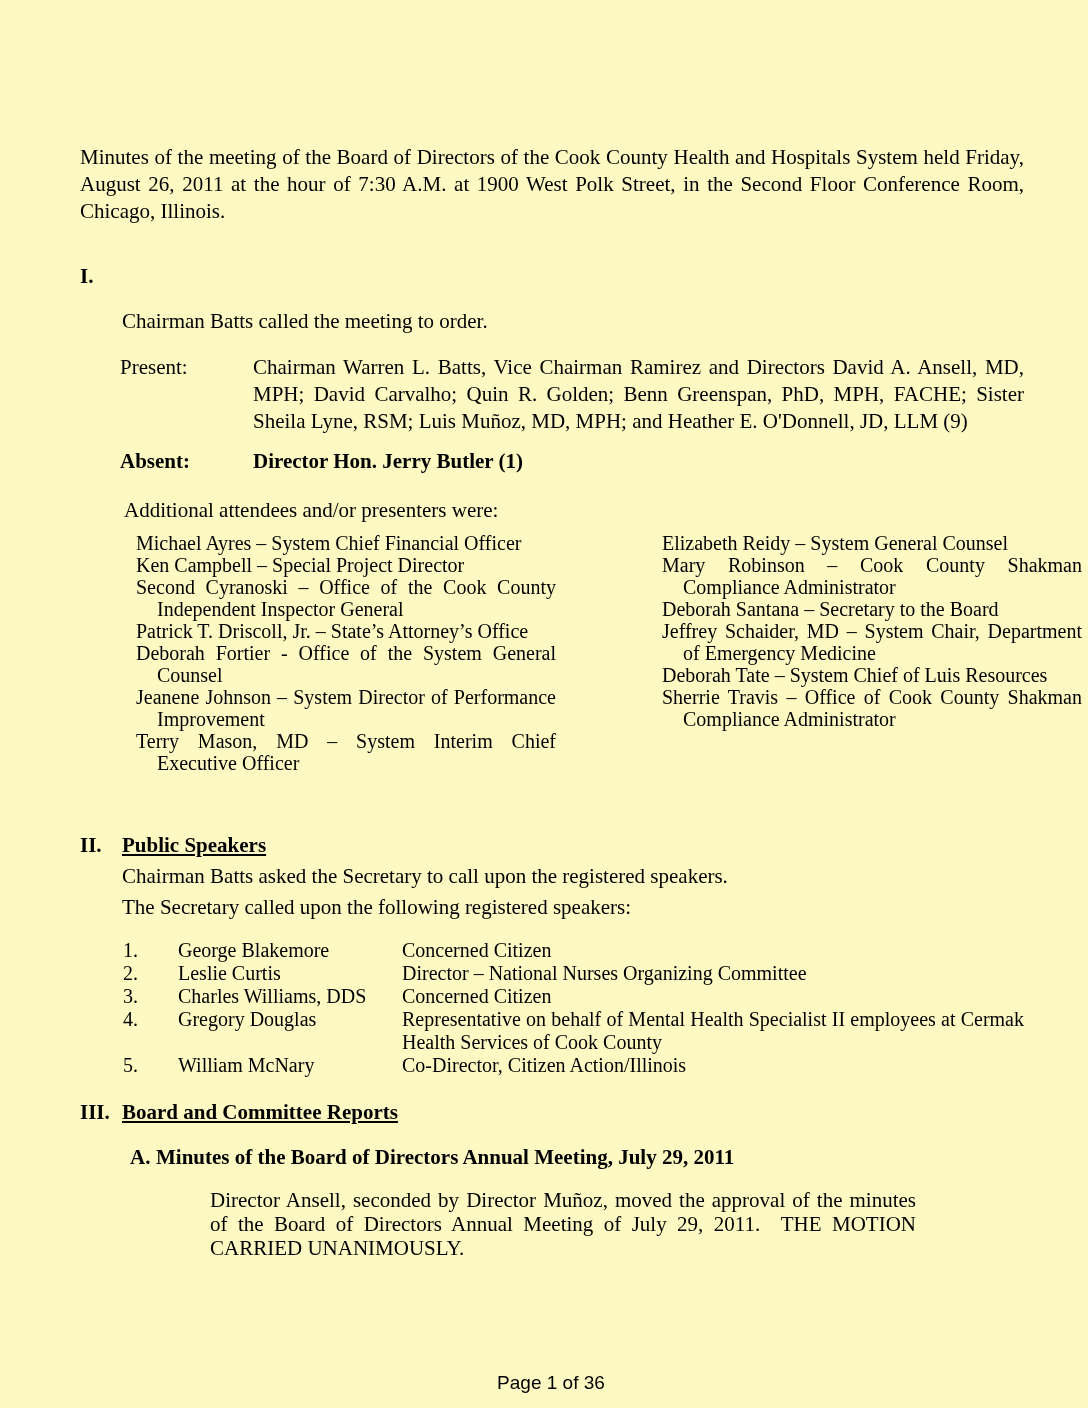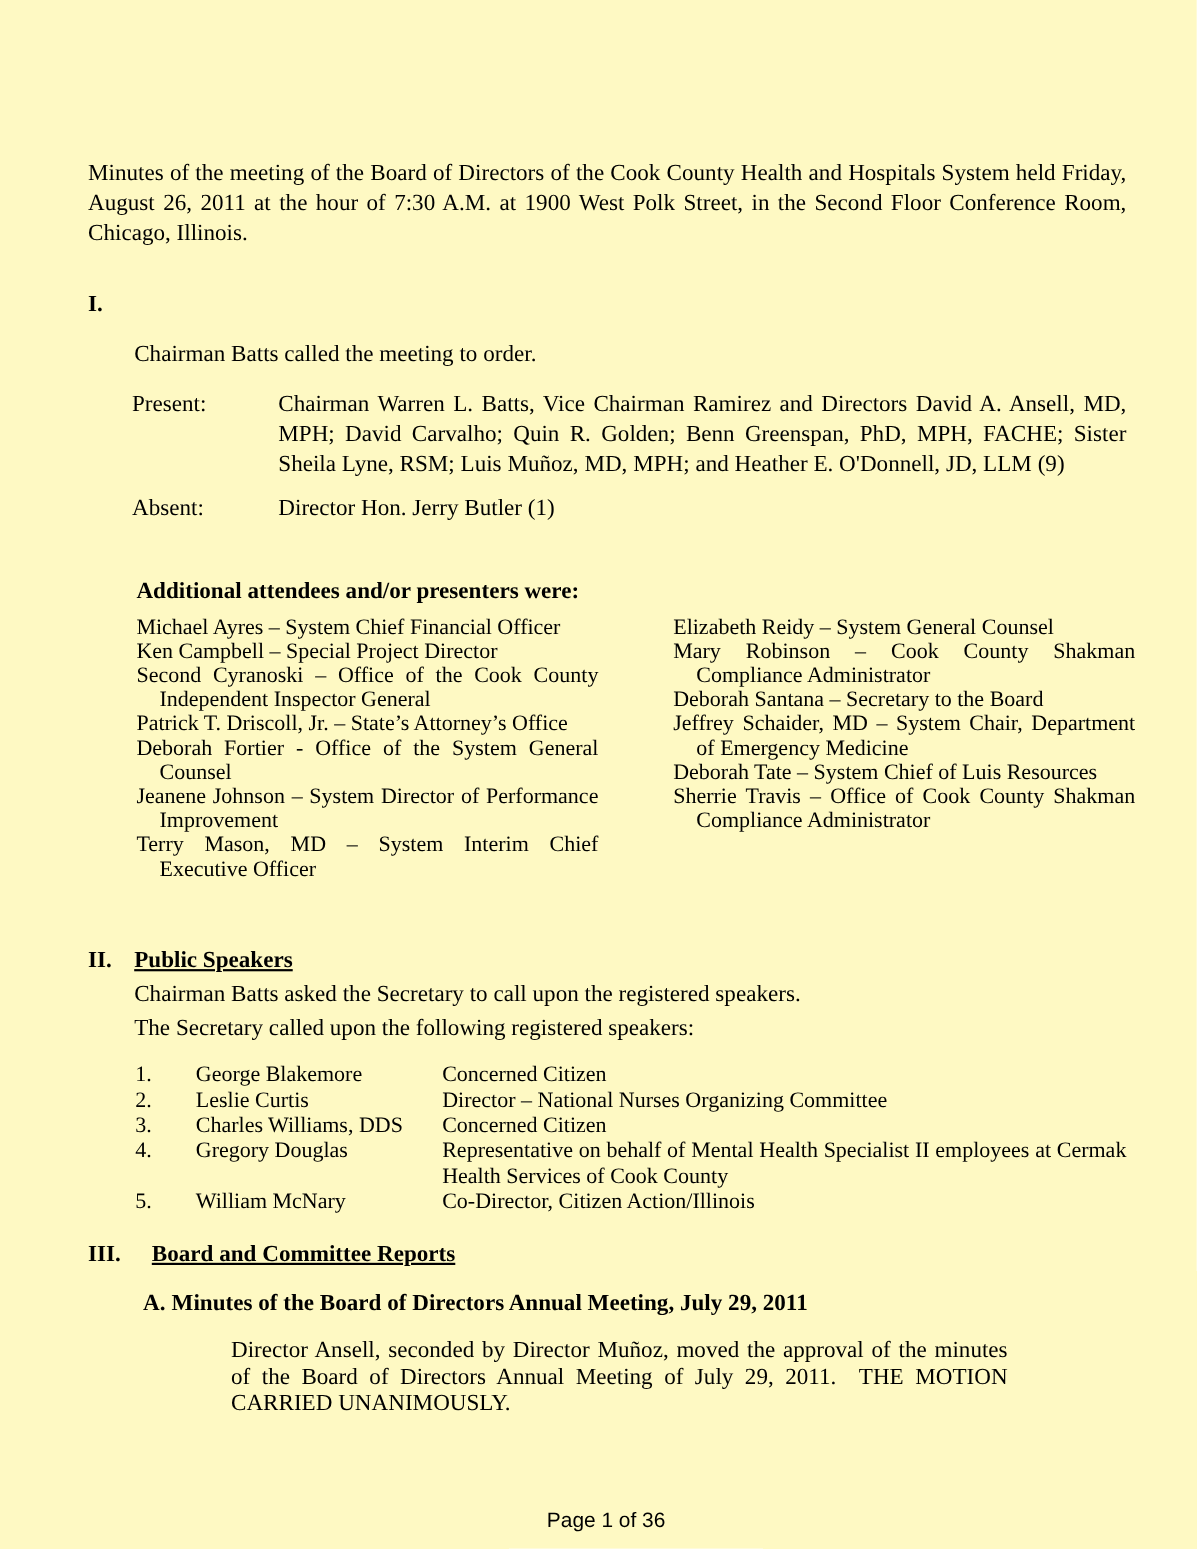--- a/index.html
+++ b/index.html
@@ -23,41 +23,41 @@
   }
   .section-heading {
     display: flex;
     font-size: 21px; line-height: 27px;
     font-weight: bold;
   }
   .section-heading .numeral { width: 42px; flex-shrink: 0; }
   .section-heading .title { text-decoration: underline; }
   .h1 { margin-bottom: 18px; }
   .h2 { margin-bottom: 4px; }
-  .h3 { margin-bottom: 18px; gap: 16px; }
+  .h3 { margin-bottom: 18px; }
   .para {
     font-size: 21px; line-height: 27px;
     margin-left: 42px;
   }
   .call-order { margin-bottom: 19px; }
   .attend-row {
     display: flex;
     font-size: 21px; line-height: 27px;
     margin-left: 40px;
   }
   .attend-row .label { width: 133px; flex-shrink: 0; }
   .attend-row .value { width: 771px; }
   .present-row { margin-bottom: 13px; }
   .present-row .value { text-align: justify; }
-  .absent-row { margin-bottom: 49px; }
-  .additional-intro { margin-left: 44px; margin-bottom: 8px; font-weight: bold; }
+  .absent-row { margin-bottom: 22px; font-weight: bold; }
+  .additional-intro { margin-left: 44px; margin-bottom: 8px; }
   .two-col {
     display: flex;
-    margin-left: 44px;
-    gap: 68px;
+    margin-left: 56px;
+    gap: 106px;
     margin-bottom: 58px;
   }
   .attend-col { width: 420px; flex-shrink: 0; }
   .attendee {
     font-size: 20px; line-height: 22px;
     text-align: justify;
     text-indent: -21px;
     padding-left: 21px;
   }
   .para1 { margin-bottom: 4px; }

